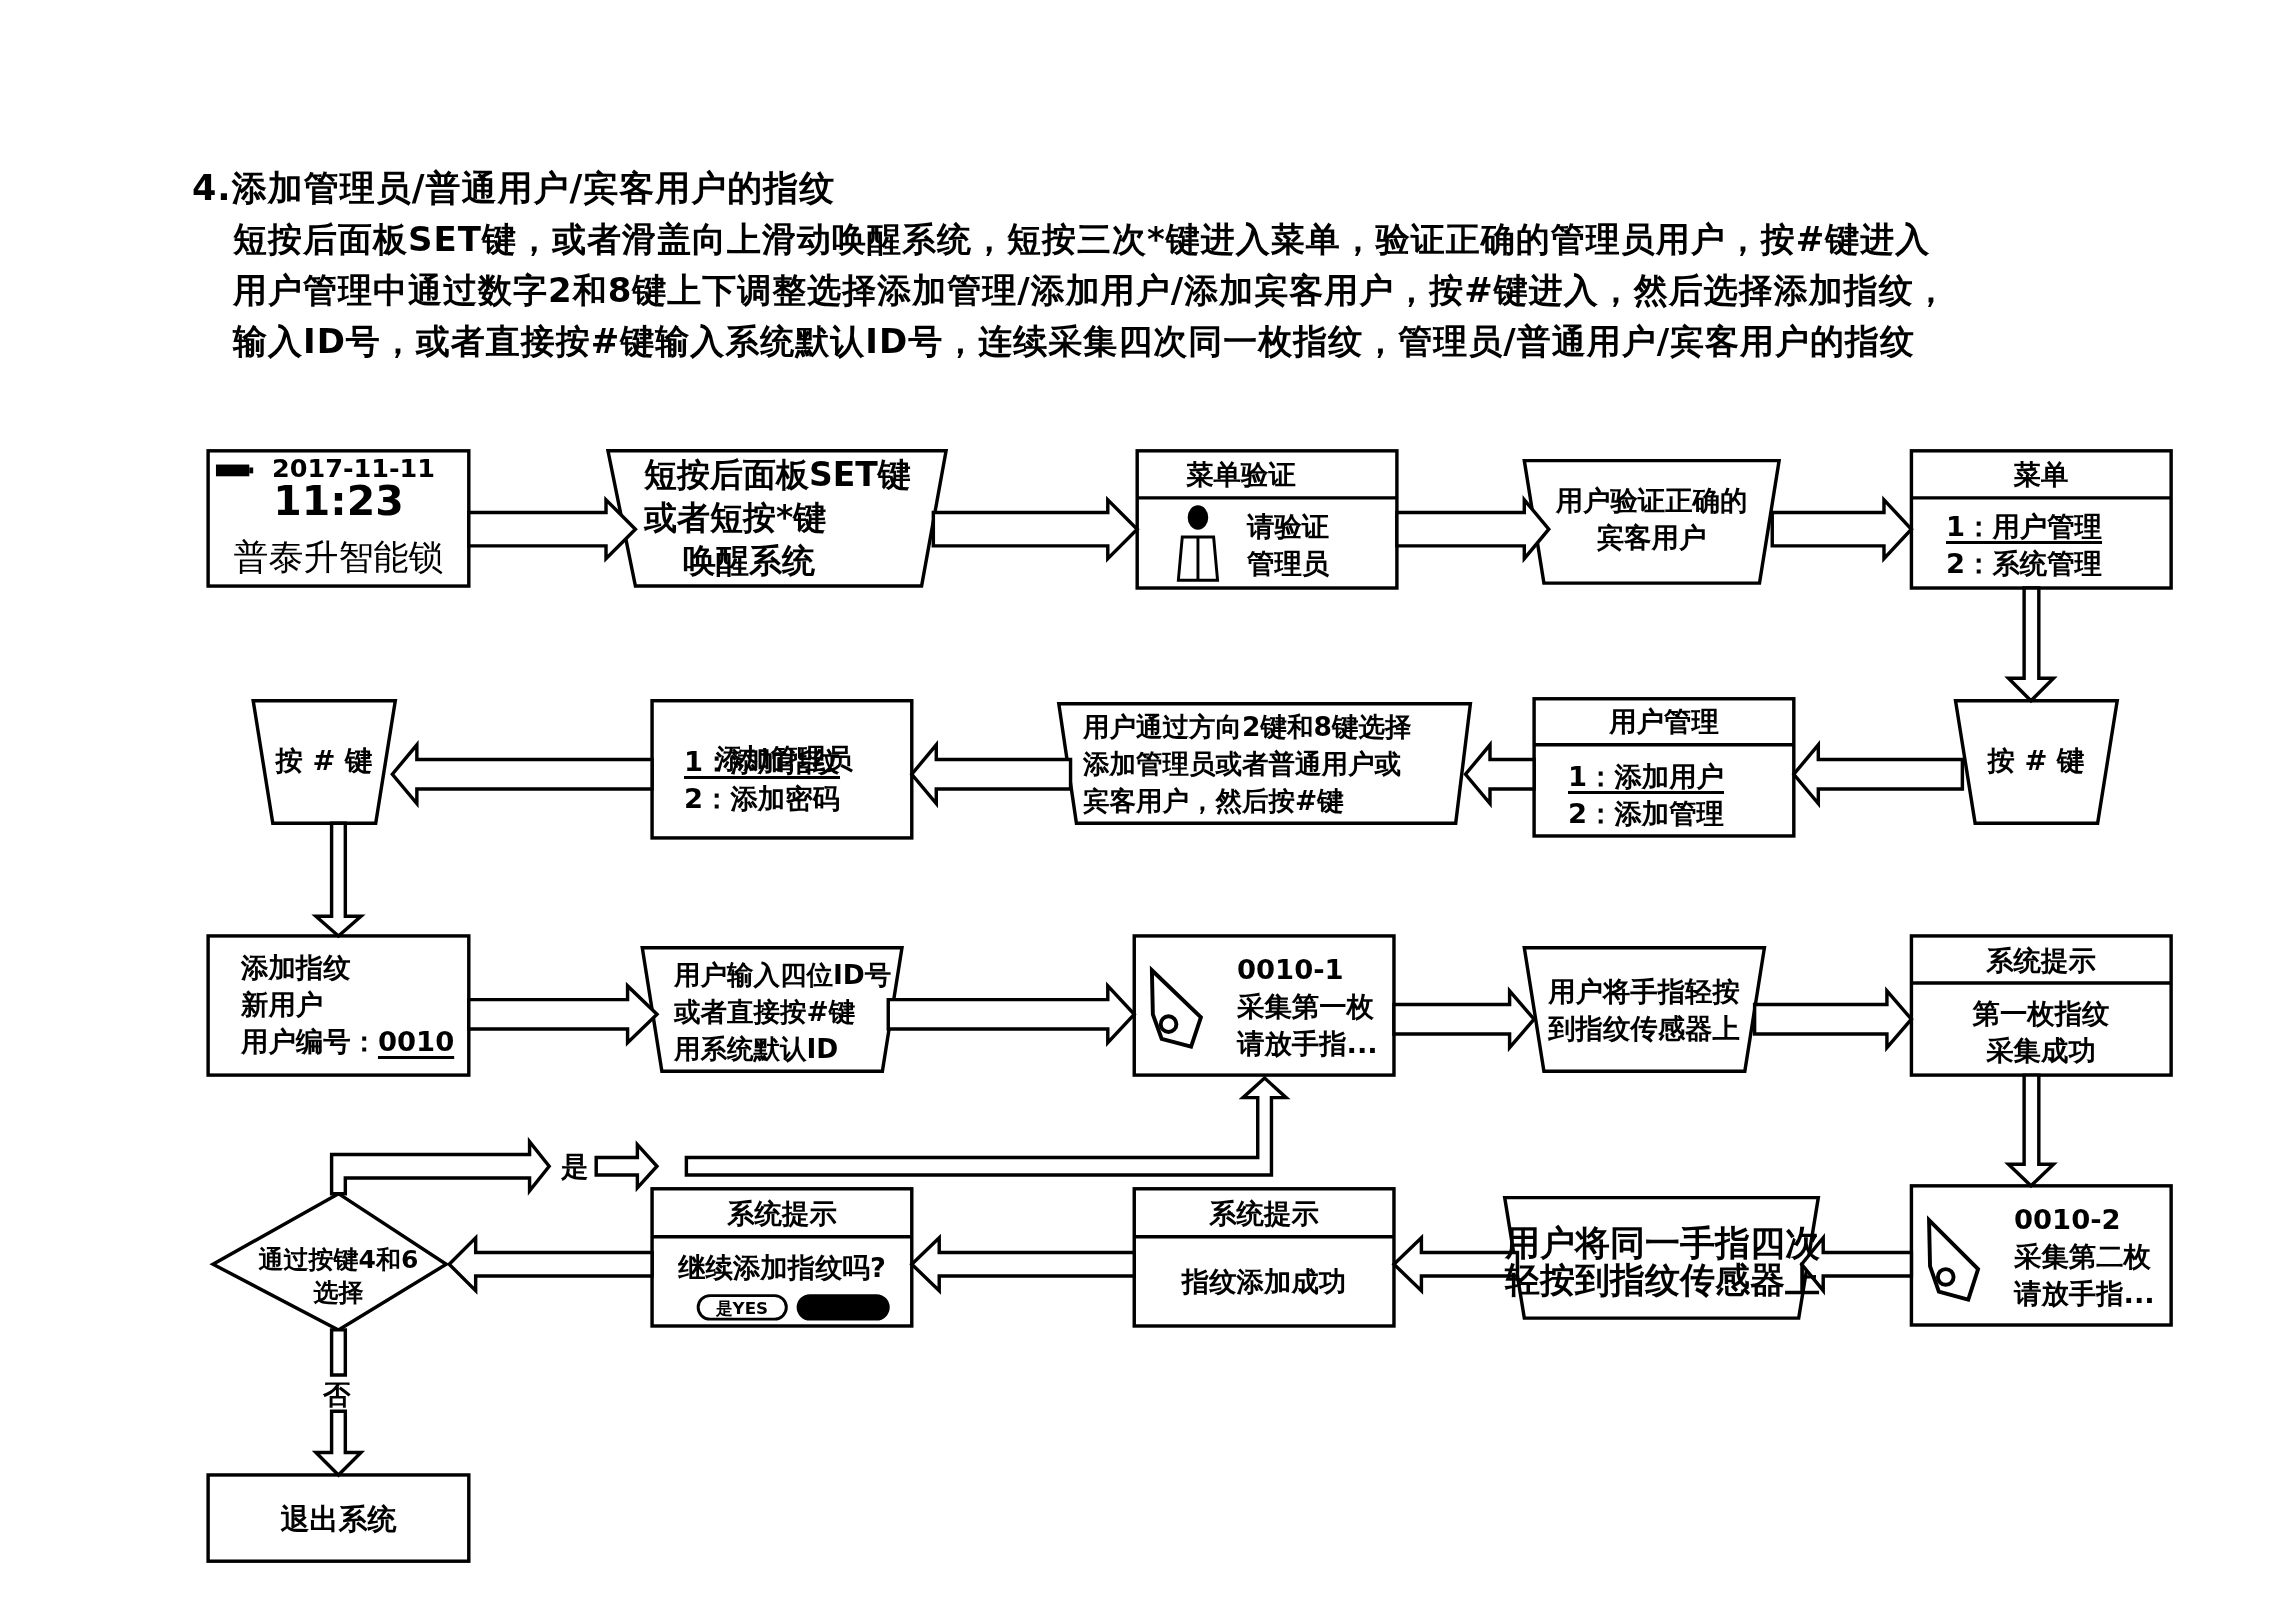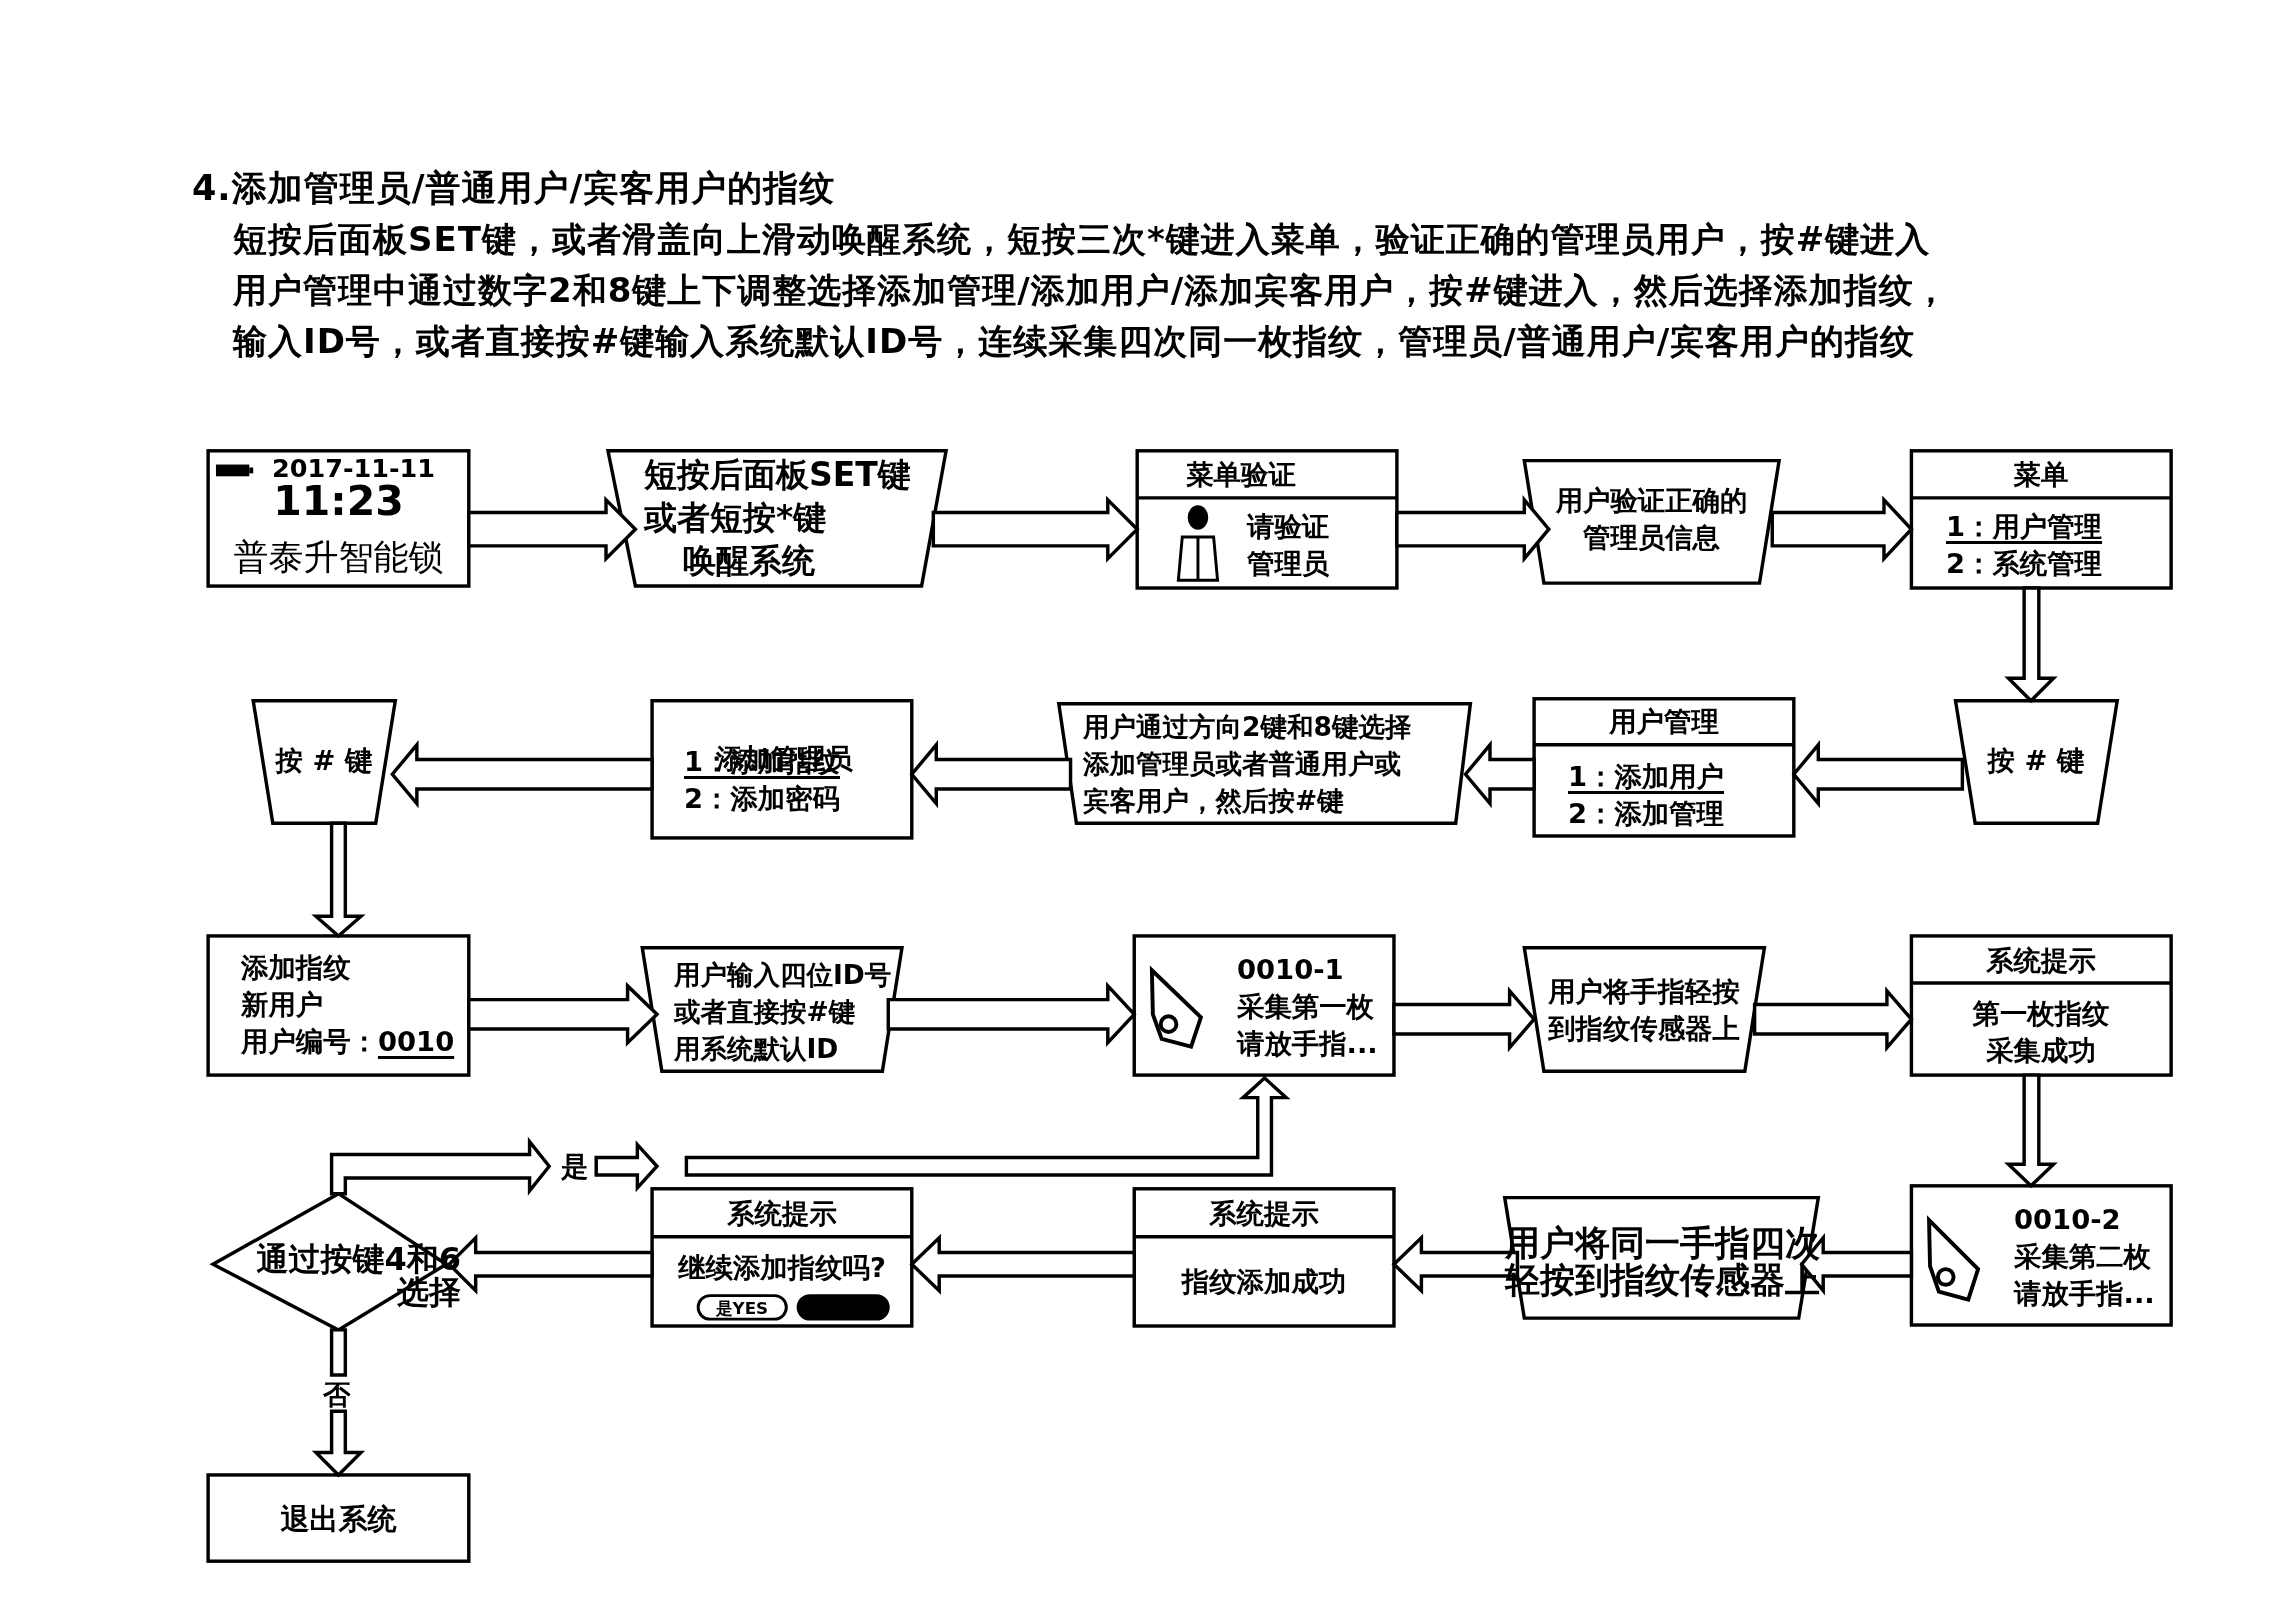--- a/index.html
+++ b/index.html
@@ -171,21 +171,21 @@
 </div>
 
 <div class="lbl center" style="left:1137px;top:457px;width:208px;font-size:27.4px;">菜单验证</div>
 <div class="lbl" style="left:1247px;top:508px;font-size:27.4px;line-height:37px;">
   <div>请验证</div>
   <div>管理员</div>
 </div>
 
 <div class="lbl center" style="left:1524px;top:482px;width:255px;font-size:27.4px;line-height:37px;">
   <div>用户验证正确的</div>
-  <div>管理员信息</div>
+  <div>宾客用户</div>
 </div>
 
 <div class="lbl center" style="left:1911px;top:457px;width:260px;font-size:27.4px;">菜单</div>
 <div class="lbl" style="left:1946px;top:508px;font-size:27.4px;line-height:37px;">
   <div class="u">1：用户管理</div>
   <div>2：系统管理</div>
 </div>
 
 <div class="lbl center" style="left:253px;top:743px;width:142px;font-size:27.4px;">按 # 键</div>
 <div class="lbl" style="left:716px;top:706px;font-size:27.4px;margin-top:35px;">添加管理员</div>
@@ -223,21 +223,21 @@
 <div class="lbl center" style="left:1524px;top:973px;width:240px;font-size:27.4px;line-height:37px;">
   <div>用户将手指轻按</div>
   <div>到指纹传感器上</div>
 </div>
 <div class="lbl center" style="left:1911px;top:943px;width:260px;font-size:27.4px;">系统提示</div>
 <div class="lbl center" style="left:1911px;top:995px;width:260px;font-size:27.4px;line-height:37px;">
   <div>第一枚指纹</div>
   <div>采集成功</div>
 </div>
 
-<div class="lbl center" style="left:216px;top:1243px;width:245px;font-size:32px;line-height:33px;text-align:right;">
+<div class="lbl center" style="left:216px;top:1243px;width:245px;font-size:25px;line-height:33px;">
   <div>通过按键4和6</div>
   <div>选择</div>
 </div>
 <div class="lbl center" style="left:652px;top:1196px;width:260px;font-size:27.4px;">系统提示</div>
 <div class="lbl center" style="left:652px;top:1250px;width:260px;font-size:27.4px;">继续添加指纹吗?</div>
 <div class="lbl center" style="left:698px;top:1297px;width:88px;font-size:16.7px;">是YES</div>
 <div class="lbl center" style="left:1134px;top:1196px;width:260px;font-size:27.4px;">系统提示</div>
 <div class="lbl center" style="left:1134px;top:1264px;width:260px;font-size:27.4px;">指纹添加成功</div>
 <div class="lbl center" style="left:1505px;top:1225px;width:314px;font-size:35px;line-height:37px;">
   <div>用户将同一手指四次</div>

